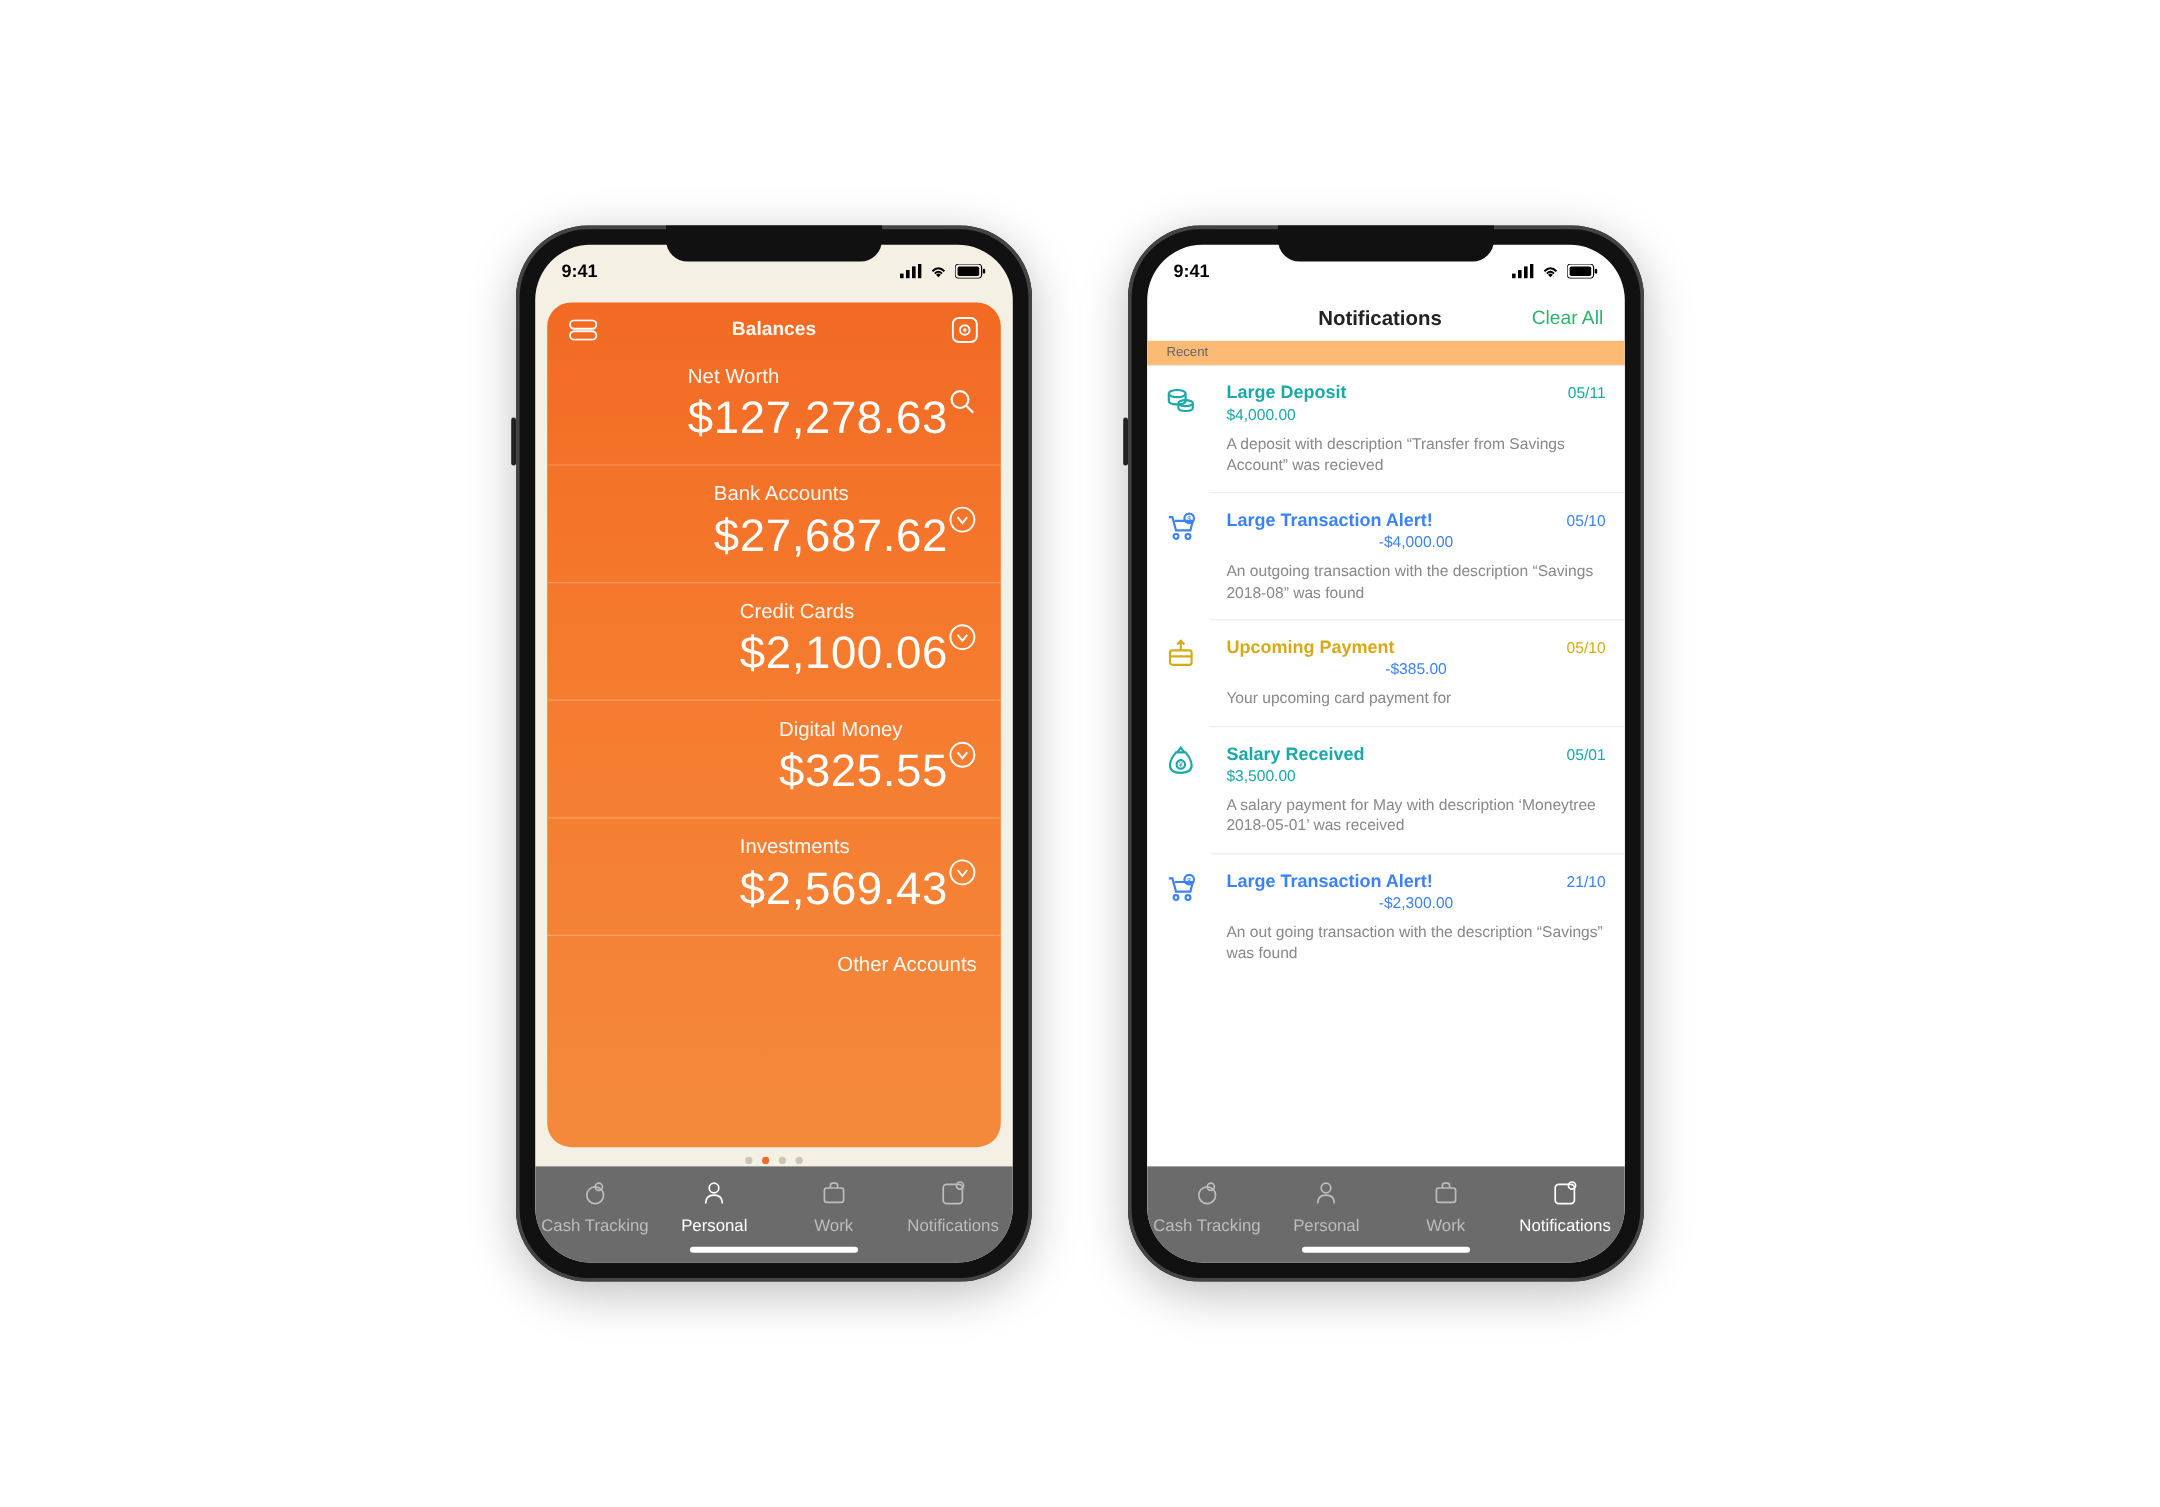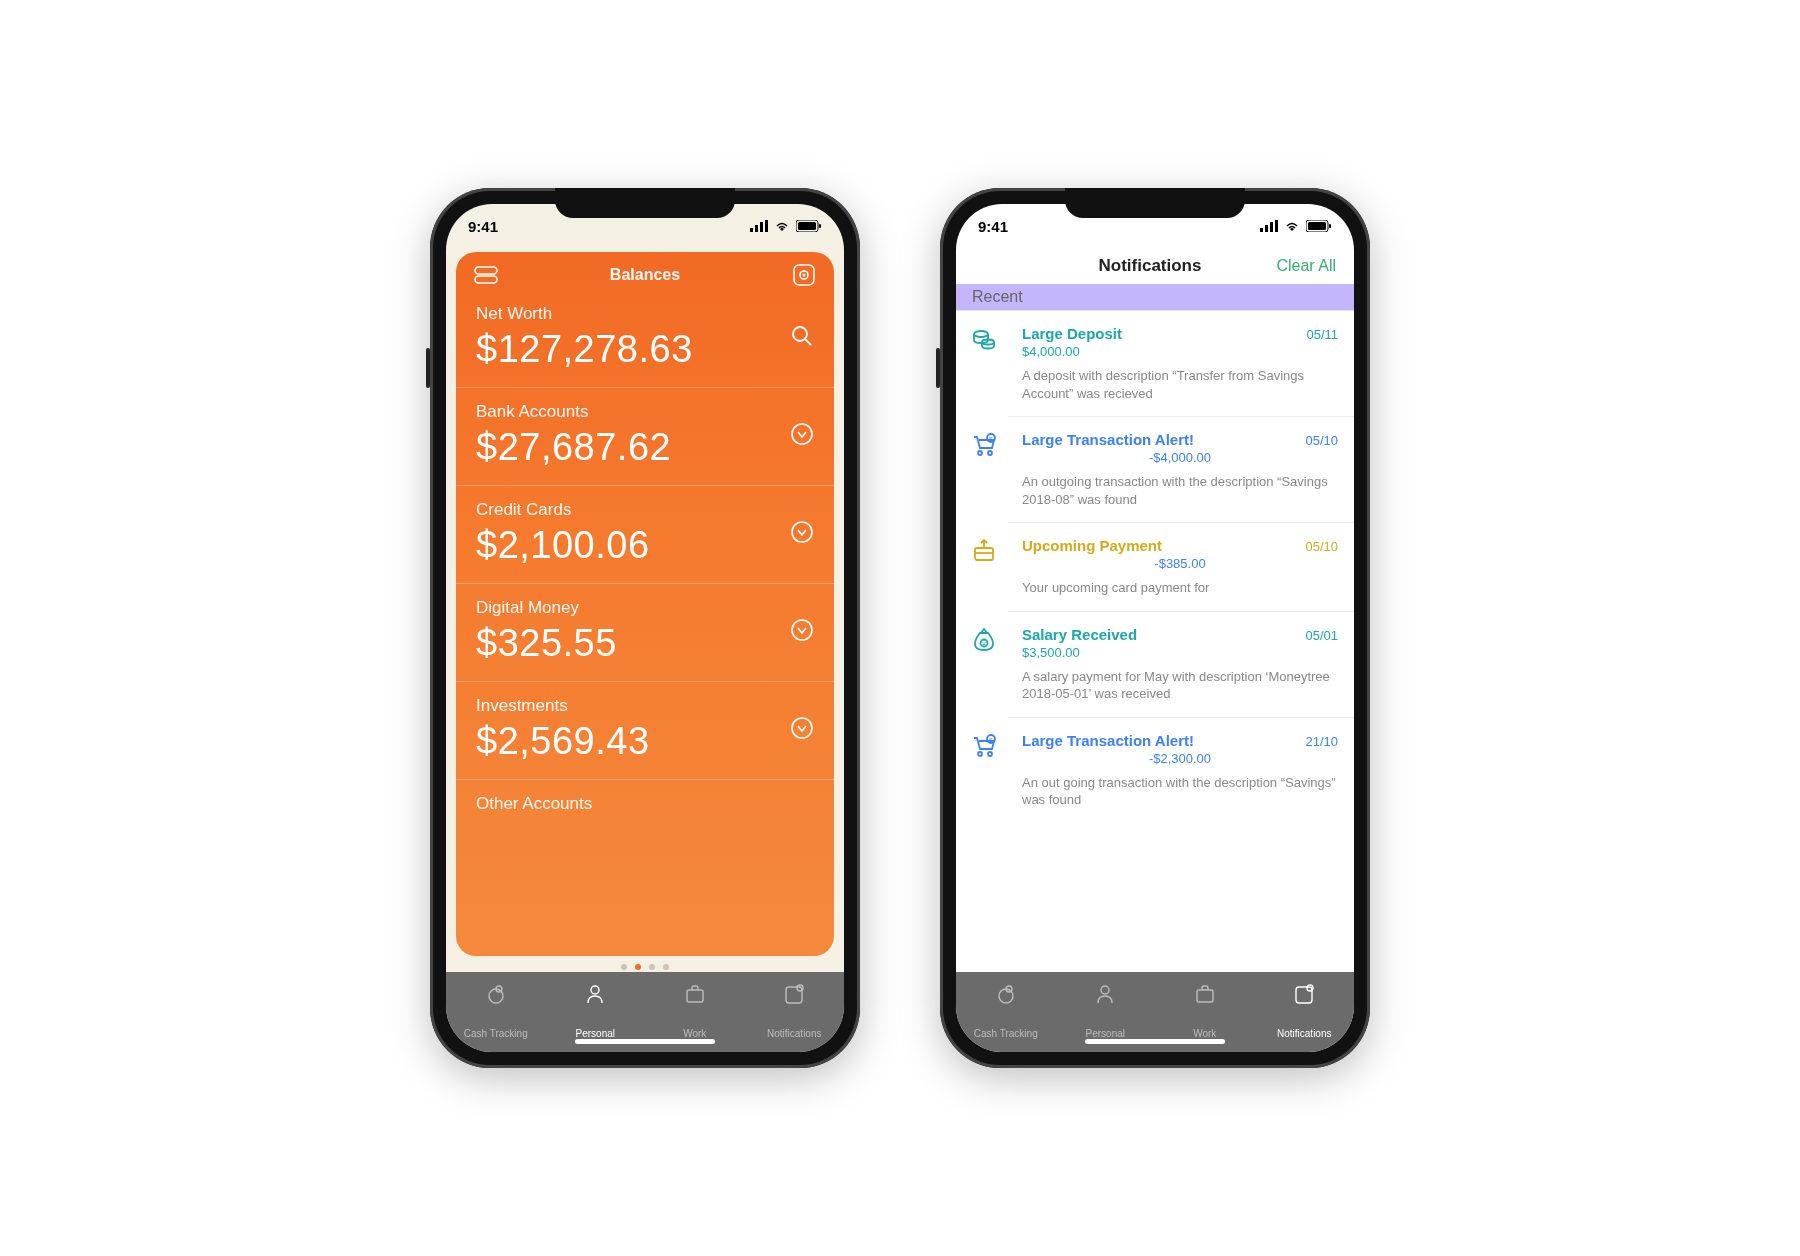--- a/index.html
+++ b/index.html
@@ -79,23 +79,22 @@
     font-size:16px;
   }
   .card-header .title { flex:1; text-align:center; font-weight:700; opacity:.95;}
   .header-icon { width:28px; display:flex; justify-content:center; }
   .header-icon svg { stroke:#fff; fill:none; }
 
   .balance-row {
     padding:14px 20px 16px 20px;
     border-bottom:1px solid rgba(255,255,255,.25);
     display:flex;
-    justify-content:space-between;
+    justify-content:flex-end;
     align-items:center;
-    gap:11px;
   }
   .balance-row .labels { display:flex; flex-direction:column; gap:4px; }
   .balance-row .label { font-size:17px; font-weight:300; opacity:.95; }
   .balance-row .amount { font-size:38px; font-weight:300; letter-spacing:.5px; }
   .row-icon svg { stroke:#fff; fill:none; }
 
   .page-dots {
     display:flex; justify-content:center; gap:8px; padding:8px 0 2px 0;
   }
   .page-dots .dot { width:6px; height:6px; border-radius:50%; background:#ccc4b4; }
@@ -103,45 +102,45 @@
 
   .tab-bar {
     height:80px;
     background:#6b6b6b;
     display:flex;
     justify-content:space-around;
     align-items:flex-start;
     padding-top:10px;
   }
   .tab-item {
-    display:flex; flex-direction:column; align-items:center; gap:20px;
-    color:#bdbdbd; font-size:10px;
+    display:flex; flex-direction:column; align-items:center; gap:4px;
+    color:#bdbdbd; font-size:14px;
     width:25%;
   }
   .tab-item.active { color:#fff; }
   .tab-item svg { stroke:currentColor; fill:none; }
   .home-indicator {
     position:absolute; bottom:8px; left:50%; transform:translateX(-50%);
     width:140px; height:5px; background:#fff; border-radius:3px; z-index:60;
   }
 
   
   .notif-header {
     display:flex;
     justify-content:space-between;
     align-items:center;
     padding:8px 18px;
     font-size:17px;
   }
   .notif-header .title { flex:1; text-align:center; font-weight:600; color:#222; }
   .notif-header .clear { color:#2fb26c; font-weight:500; font-size:16px; }
   .section-label {
-    background:#c4b5fd;
+    background:#fdba74;
     padding:4px 16px;
-    font-size:16px;
+    font-size:11px;
     color:#666;
     border-bottom:1px solid #e5e5e5;
   }
   .notif-list { flex:1; overflow:hidden; background:#fff; }
   .notif-cell {
     display:flex;
     padding:14px 16px 14px 14px;
     gap:14px;
     border-bottom:1px solid #eee;
     margin-left:52px;

